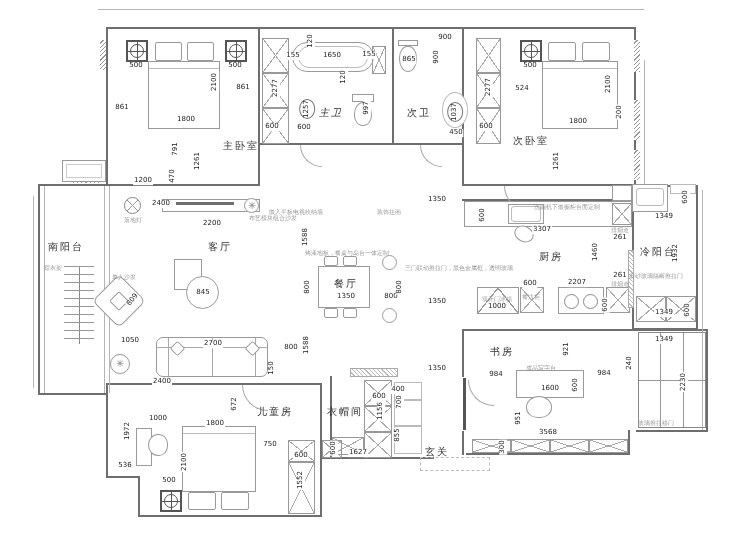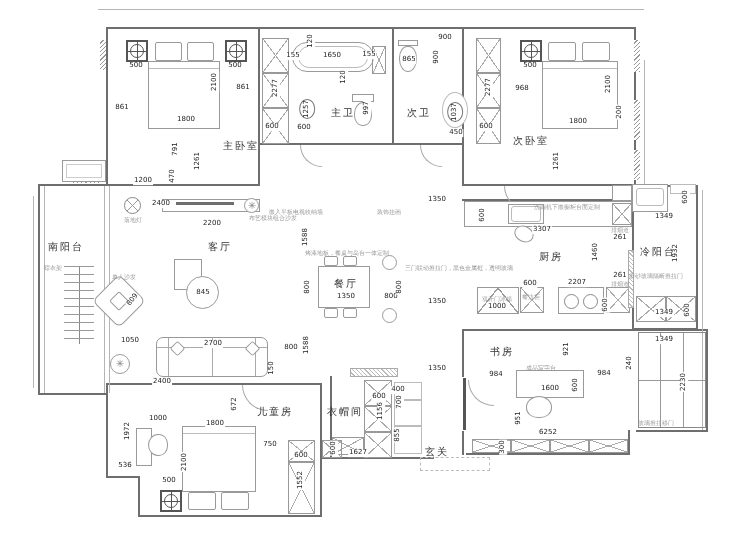--- a/index.html
+++ b/index.html
@@ -215,21 +215,21 @@
   <div class="box r2" style="left:188px;top:492px;width:28px;height:18px"></div>
   <div class="box r2" style="left:221px;top:492px;width:28px;height:18px"></div>
   <div class="box" style="left:136px;top:428px;width:16px;height:38px"></div>
   <div class="box" style="left:148px;top:434px;width:20px;height:22px;border-radius:50% 45% 45% 50%"></div>
   <div class="xbox" style="left:288px;top:440px;width:27px;height:22px"></div>
   <div class="xbox" style="left:288px;top:462px;width:27px;height:52px"></div>
   <div class="xbox" style="left:322px;top:440px;width:20px;height:18px"></div>
 
 <span class="room" style="left: 241px; top: 146px;">主卧室</span>
     <span class="room" style="left: 531px; top: 141px;">次卧室</span>
-    <span class="room" style="left: 343px; top: 113px;">主卫</span>
+    <span class="room" style="left: 331px; top: 113px; font-style: italic;">主卫</span>
     <span class="room" style="left: 419px; top: 113px;">次卫</span>
     <span class="room" style="left: 66px; top: 247px;">南阳台</span>
     <span class="room" style="left: 200px; top: 247px; margin-left: 20px;">客厅</span>
     <span class="room" style="left: 346px; top: 284px;">餐厅</span>
     <span class="room" style="left: 551px; top: 257px;">厨房</span>
     <span class="room" style="left: 658px; top: 252px;">冷阳台</span>
     <span class="room" style="left: 502px; top: 352px;">书房</span>
     <span class="room" style="left: 275px; top: 412px;">儿童房</span>
     <span class="room" style="left: 345px; top: 412px;">衣帽间</span>
     <span class="room" style="left: 437px; top: 412px; margin-top: 40px;">玄关</span>
@@ -254,21 +254,21 @@
     <span class="dim" style="left: 304px; top: 128px;">600</span>
     <span class="dim v" style="left: 367px; top: 108px;">997</span>
     <span class="dim" style="left: 409px; top: 60px;">865</span>
     <span class="dim" style="left: 445px; top: 38px;">900</span>
     <span class="dim v" style="left: 437px; top: 57px;">900</span>
     <span class="dim v circ" style="left: 455px; top: 112px;">1037</span>
     <span class="dim" style="left: 456px; top: 133px;">450</span>
     <span class="dim v" style="left: 489px; top: 87px;">2277</span>
     <span class="dim" style="left: 486px; top: 127px;">600</span>
     <span class="dim" style="left: 530px; top: 66px;">500</span>
-    <span class="dim" style="left: 522px; top: 89px;">968</span>
+    <span class="dim" style="left: 522px; top: 89px;">524</span>
     <span class="dim v" style="left: 609px; top: 84px;">2100</span>
     <span class="dim" style="left: 578px; top: 122px;">1800</span>
     <span class="dim v" style="left: 620px; top: 112px;">200</span>
     <span class="dim v" style="left: 557px; top: 161px;">1261</span>
     <span class="dim" style="left: 161px; top: 204px;">2400</span>
     <span class="dim" style="left: 212px; top: 224px; text-align: center;">2200</span>
     <span class="dim" style="left: 203px; top: 293px;">845</span>
     <span class="dim d" style="left: 133px; top: 300px;">809</span>
     <span class="dim" style="left: 130px; top: 341px;">1050</span>
     <span class="dim v" style="left: 306px; top: 237px;">1588</span>
@@ -294,21 +294,21 @@
     <span class="dim v" style="left: 688px; top: 310px;">600</span>
     <span class="dim" style="left: 664px; top: 340px;">1349</span>
     <span class="dim v" style="left: 567px; top: 349px;">921</span>
     <span class="dim v" style="left: 630px; top: 363px;">240</span>
     <span class="dim v" style="left: 684px; top: 382px;">2230</span>
     <span class="dim" style="left: 496px; top: 375px;">984</span>
     <span class="dim" style="left: 604px; top: 374px;">984</span>
     <span class="dim" style="left: 550px; top: 389px; text-align: right;">1600</span>
     <span class="dim v" style="left: 576px; top: 385px;">600</span>
     <span class="dim v" style="left: 519px; top: 418px;">951</span>
-    <span class="dim" style="left: 548px; top: 433px;">6252</span>
+    <span class="dim" style="left: 548px; top: 433px;">3568</span>
     <span class="dim v" style="left: 503px; top: 447px;">300</span>
     <span class="dim" style="left: 437px; top: 369px;">1350</span>
     <span class="dim" style="left: 398px; top: 390px;">400</span>
     <span class="dim v" style="left: 400px; top: 402px;">700</span>
     <span class="dim" style="left: 379px; top: 397px;">600</span>
     <span class="dim v" style="left: 381px; top: 411px;">1156</span>
     <span class="dim v" style="left: 398px; top: 435px;">855</span>
     <span class="dim v" style="left: 334px; top: 448px;">600</span>
     <span class="dim" style="left: 358px; top: 453px;">1627</span>
     <span class="dim" style="left: 213px; top: 344px;">2700</span>

